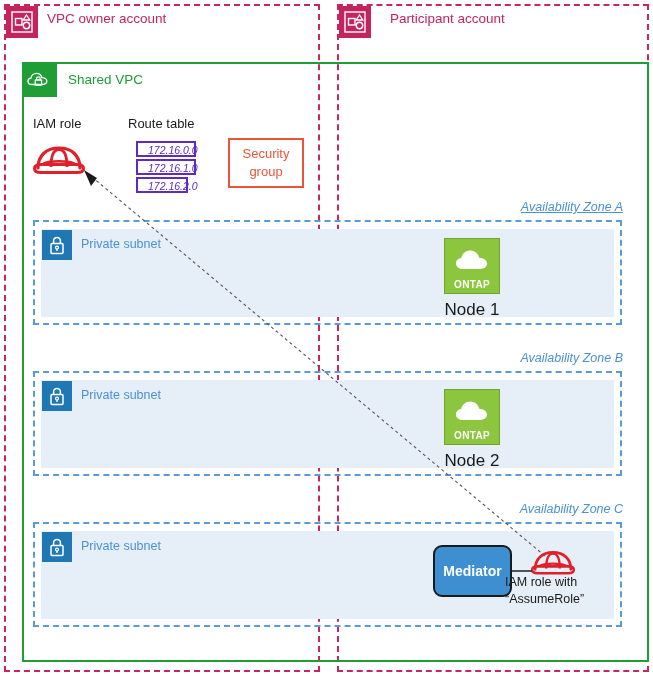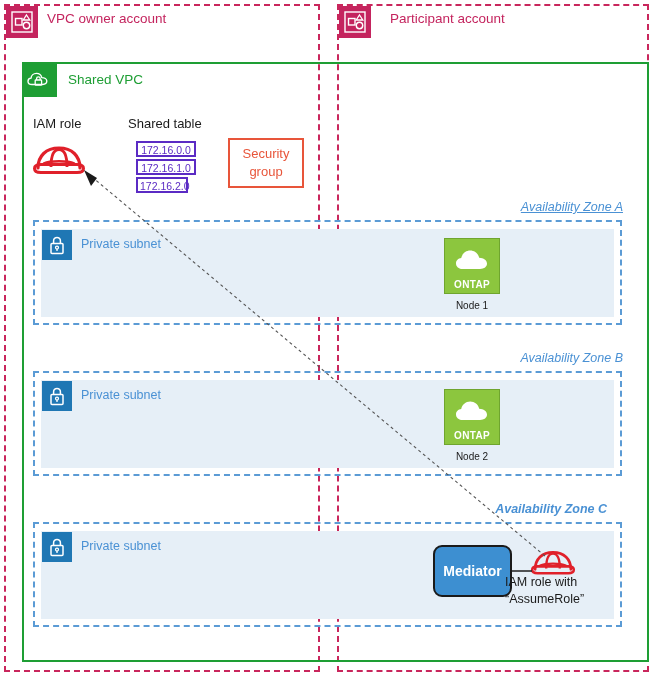--- a/index.html
+++ b/index.html
@@ -111,21 +111,22 @@
   .ip-chip {
     position: absolute;
     border: 2px solid #5B2BC4;
     box-sizing: border-box;
     color: #5B2BC4;
     font-size: 10.5px;
     line-height: 14px;
     text-align: center;
     background: #ffffff;
     white-space: nowrap;
-    padding: 0 2px;
+    padding: 0 10px;
+    font-style: italic;
   }
 
   
   .secgroup-box {
     position: absolute;
     border: 2px solid #E8553A;
     box-sizing: border-box;
     color: #E8553A;
     font-size: 13px;
     line-height: 18px;
@@ -154,21 +155,21 @@
   }
   .ontap-icon .ontap-text {
     color: #ffffff;
     font-size: 10px;
     font-weight: bold;
     letter-spacing: 0.3px;
   }
   .node-label {
     position: absolute;
     color: #1A1A1A;
-    font-size: 10px;
+    font-size: 17px;
     text-align: center;
     white-space: nowrap;
   }
 
   
   .mediator-box {
     position: absolute;
     background: #3D8FD1;
     border: 2px solid #1A1A1A;
     border-radius: 9px;
@@ -244,21 +245,21 @@
 
   <div class="hardhat" style="left:30px; top:137px;">
     <svg width="58" height="40" viewBox="0 0 58 40">
       <path d="M8 31 C8 19 16 11 29 11 C42 11 50 19 50 31" fill="none" stroke="#E0202A" stroke-width="3.2" stroke-linecap="round"></path>
       <path d="M21 30 C21 18 23.5 12.5 29 12.5 C34.5 12.5 37 18 37 30" fill="none" stroke="#E0202A" stroke-width="2.8"></path>
       <path d="M4.5 31.5 C4.5 28.8 7 27.5 11 27.5 L47 27.5 C51 27.5 53.5 28.8 53.5 31.5 C53.5 34.2 51 35.5 47 35.5 L11 35.5 C7 35.5 4.5 34.2 4.5 31.5 Z" fill="none" stroke="#E0202A" stroke-width="3"></path>
       <path d="M14 26.5 C20 23.5 38 23.5 44 26.5" fill="none" stroke="#E0202A" stroke-width="2.6" stroke-linecap="round"></path>
     </svg>
   </div>
 
-  <div class="plain-label" style="left:128px; top:116px;">Shared table</div>
+  <div class="plain-label" style="left:128px; top:116px;">Route table</div>
 
   <div class="ip-chip" style="left:136px; top:141px; width:60px; height:16px;">172.16.0.0</div>
   <div class="ip-chip" style="left:136px; top:159px; width:60px; height:16px;">172.16.1.0</div>
   <div class="ip-chip" style="left:136px; top:177px; width:52px; height:16px;">172.16.2.0</div>
 
   <div class="secgroup-box" style="left:228px; top:138px; width:76px; height:50px;">
     <span>Security</span>
     <span>group</span>
   </div>
 
@@ -297,21 +298,21 @@
   </div>
   <div class="subnet-label" style="left:81px; top:388px;">Private subnet</div>
   <div class="ontap-icon" style="left:444px; top:389px;">
     <svg width="36" height="26" viewBox="0 0 36 26">
       <path d="M9 22 C4.6 22 2 19.4 2 16.4 C2 13.6 4.3 11.3 7.2 11.1 C8 6.8 11.7 3.6 16.2 3.6 C20.6 3.6 24.3 6.7 25.2 10.8 C29.6 10.9 33 13.4 33 16.6 C33 19.8 30.2 22 26 22 Z" fill="#ffffff"></path>
     </svg>
     <span class="ontap-text">ONTAP</span>
   </div>
   <div class="node-label" style="left:412px; top:451px; width:120px;">Node 2</div>
 
-  <div class="az-label" style="left:427px; top:502px; width:180px;font-weight:bold;">Availability Zone C</div>
+  <div class="az-label" style="left:443px; top:502px; width:180px;">Availability Zone C</div>
   <div class="az-box" style="left:33px; top:522px; width:589px; height:105px;"></div>
   <div class="subnet-fill" style="left:41px; top:531px; width:573px; height:88px;"></div>
   <div class="subnet-icon" style="left:42px; top:532px;">
     <svg width="30" height="30" viewBox="0 0 30 30">
       <rect x="0" y="0" width="30" height="30" fill="#1F77B4"></rect>
       <rect x="9" y="13.5" width="12" height="10" rx="1" fill="none" stroke="#ffffff" stroke-width="1.5"></rect>
       <path d="M11.6 13.5 L11.6 10.8 A3.4 3.4 0 0 1 18.4 10.8 L18.4 13.5" fill="none" stroke="#ffffff" stroke-width="1.5"></path>
       <circle cx="15" cy="17.6" r="1.5" fill="none" stroke="#ffffff" stroke-width="1.3"></circle>
       <line x1="15" y1="18.8" x2="15" y2="21" stroke="#ffffff" stroke-width="1.3"></line>
     </svg>

